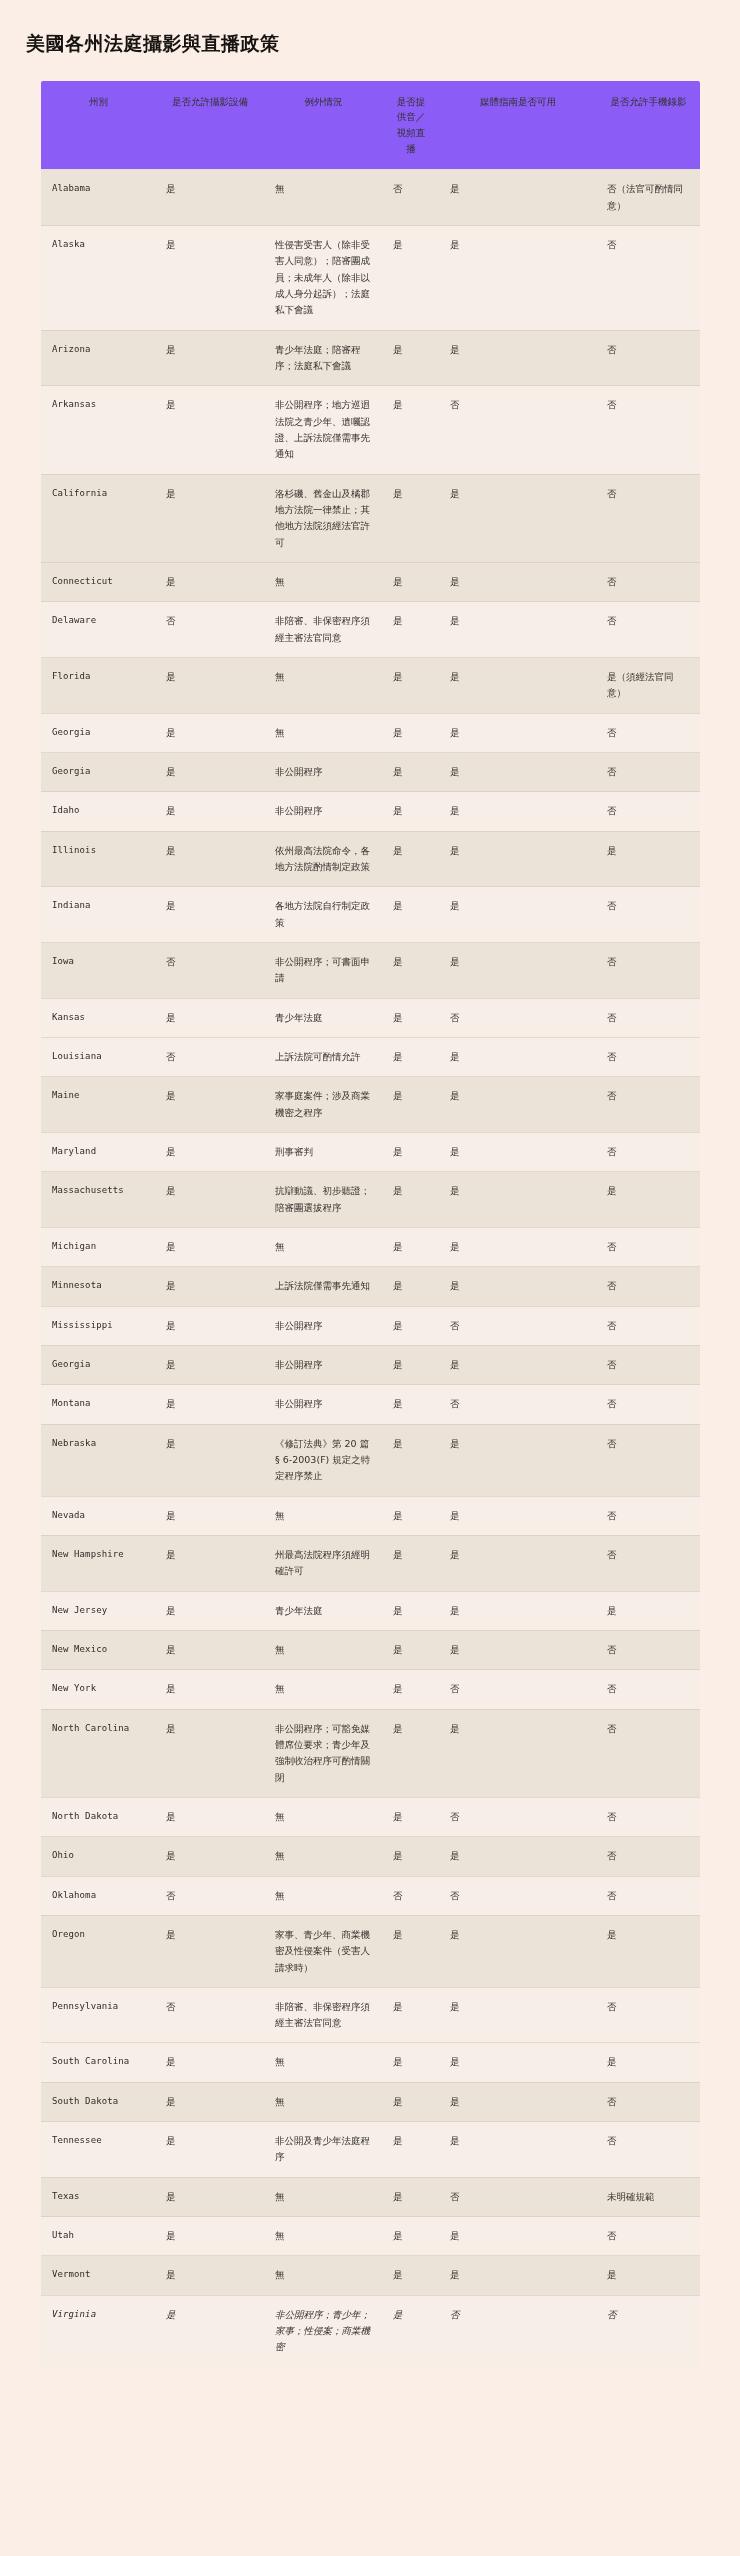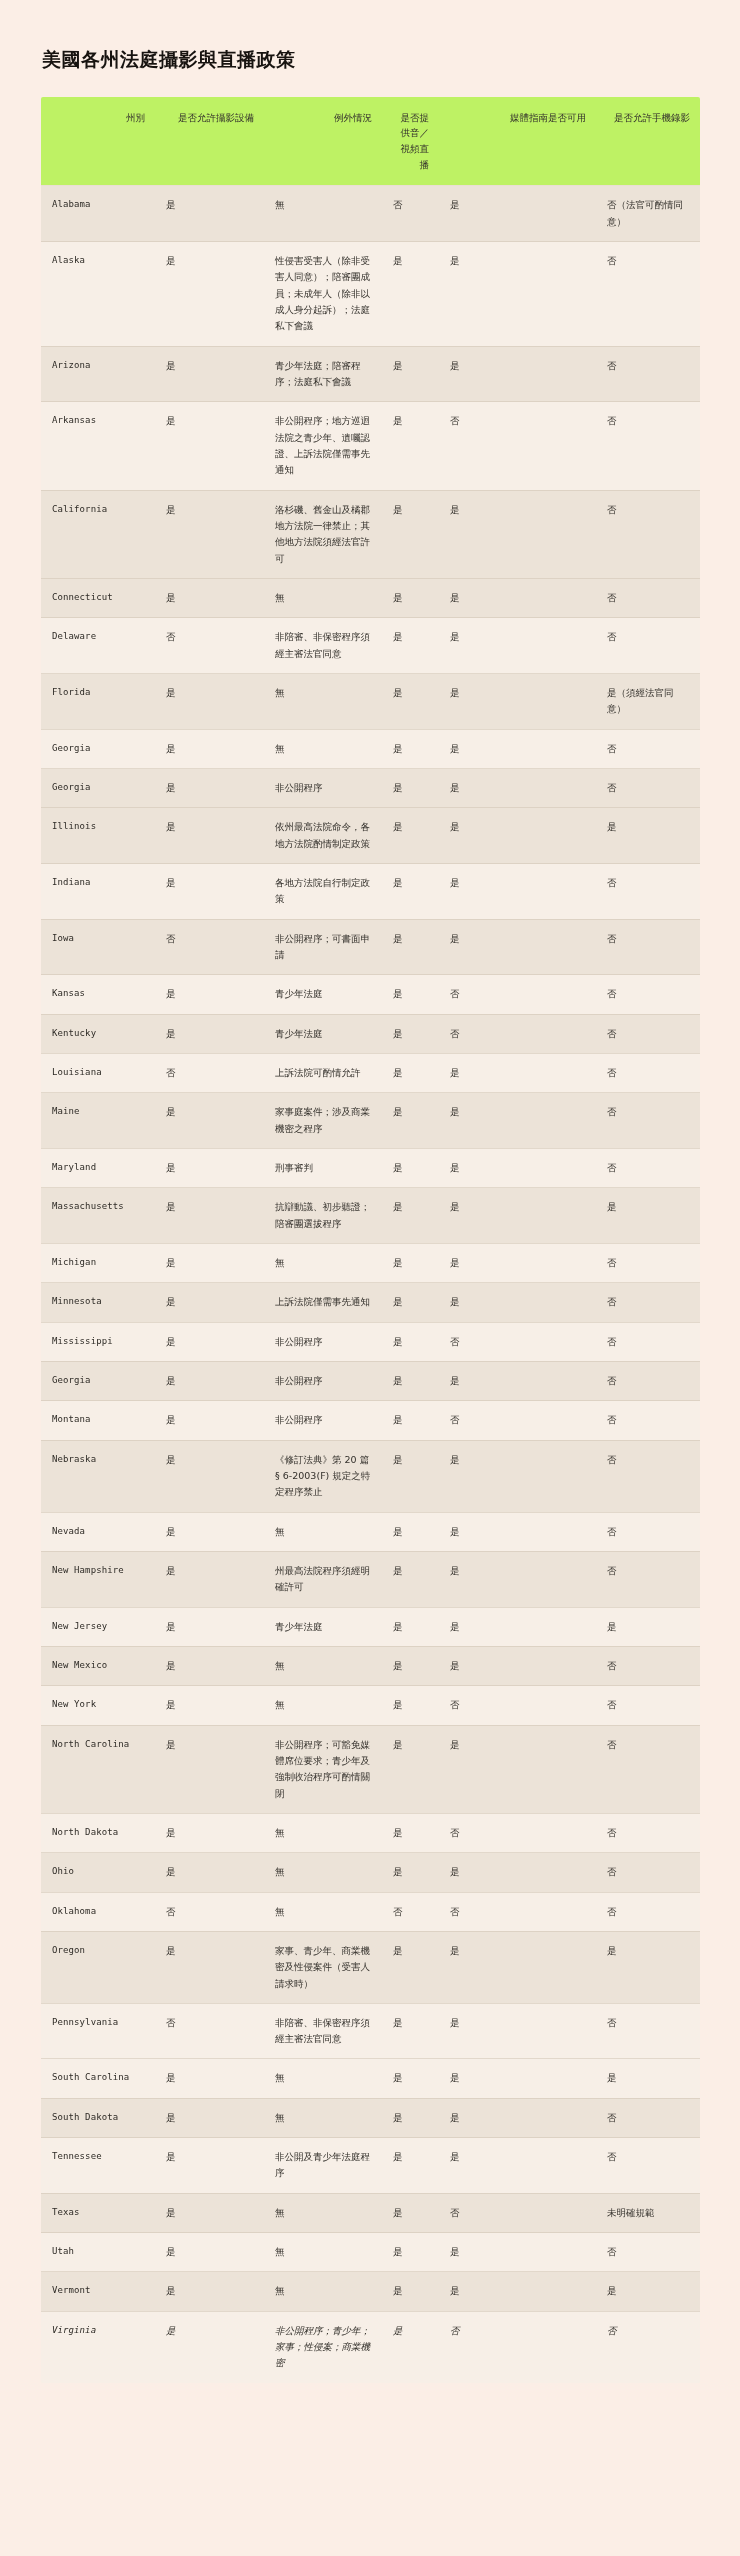--- a/index.html
+++ b/index.html
@@ -20,21 +20,21 @@
     padding: 0;
     background: #fbeee6;
     position: relative;
   }
   .doc-title {
     font-family: "DejaVu Sans", "Liberation Sans", sans-serif;
     font-weight: 700;
     font-size: 19px;
     letter-spacing: 0.5px;
     color: #171310;
-    margin: 16px;
+    margin: 0;
     padding: 32px 0 0 26px;
     line-height: 1.2;
   }
   .table-wrap {
     margin: 26px 40px 0 41px;
     background: #f7efe7;
     border-radius: 2px;
     overflow: hidden;
   }
   table.policy {
@@ -44,22 +44,22 @@
     font-size: 9.5px;
   }
   table.policy col.c0 { width: 114px; }
   table.policy col.c1 { width: 109px; }
   table.policy col.c2 { width: 118px; }
   table.policy col.c3 { width: 57px; }
   table.policy col.c4 { width: 157px; }
   table.policy col.c5 { width: 104px; }
 
   table.policy thead th {
-    background: #bef264;
-    text-align: right;
+    background: #8b5cf6;
+    text-align: center;
     font-weight: 400;
     font-size: 9.5px;
     line-height: 1.65;
     color: #33302b;
     padding: 13px 10px 13px 11px;
     vertical-align: top;
     border-bottom: 1px solid #eadfd2;
     font-family: "DejaVu Sans", "Liberation Sans", sans-serif;
   }
   table.policy tbody td {
@@ -186,20 +186,28 @@
             <td>否</td>
           </tr>
           <tr class="even">
             <td class="state-cell">Georgia</td>
             <td>是</td>
             <td>非公開程序</td>
             <td>是</td>
             <td>是</td>
             <td>否</td>
           </tr>
+          <tr class="odd">
+            <td class="state-cell">Idaho</td>
+            <td>是</td>
+            <td>非公開程序</td>
+            <td>是</td>
+            <td>是</td>
+            <td>否</td>
+          </tr>
           <tr class="even">
             <td class="state-cell">Illinois</td>
             <td>是</td>
             <td>依州最高法院命令，各地方法院酌情制定政策</td>
             <td>是</td>
             <td>是</td>
             <td>是</td>
           </tr>
           <tr class="odd">
             <td class="state-cell">Indiana</td>
@@ -212,28 +220,20 @@
           <tr class="even">
             <td class="state-cell">Iowa</td>
             <td>否</td>
             <td>非公開程序；可書面申請</td>
             <td>是</td>
             <td>是</td>
             <td>否</td>
           </tr>
           <tr class="odd">
             <td class="state-cell">Kansas</td>
-            <td>是</td>
-            <td>青少年法庭</td>
-            <td>是</td>
-            <td>否</td>
-            <td>否</td>
-          </tr>
-          <tr class="even">
-            <td class="state-cell">Kentucky</td>
             <td>是</td>
             <td>青少年法庭</td>
             <td>是</td>
             <td>否</td>
             <td>否</td>
           </tr>
           <tr class="odd">
             <td class="state-cell">Louisiana</td>
             <td>否</td>
             <td>上訴法院可酌情允許</td>

